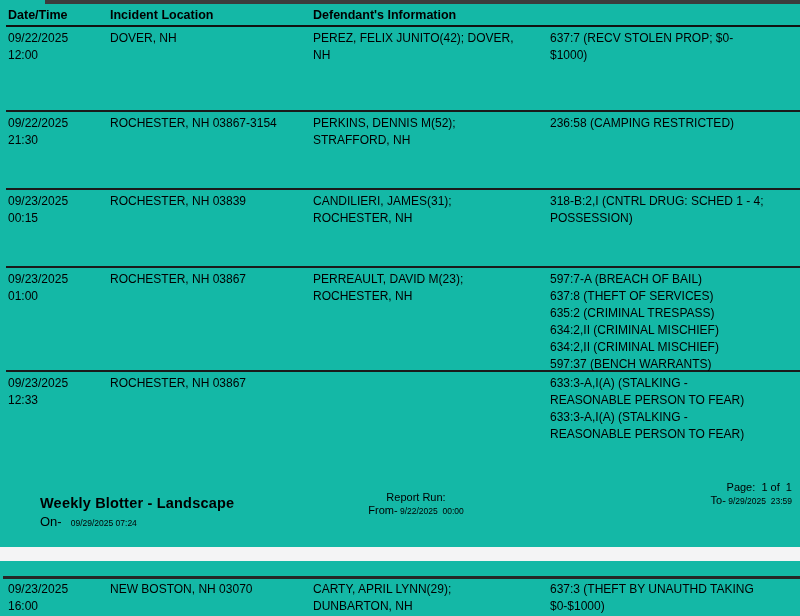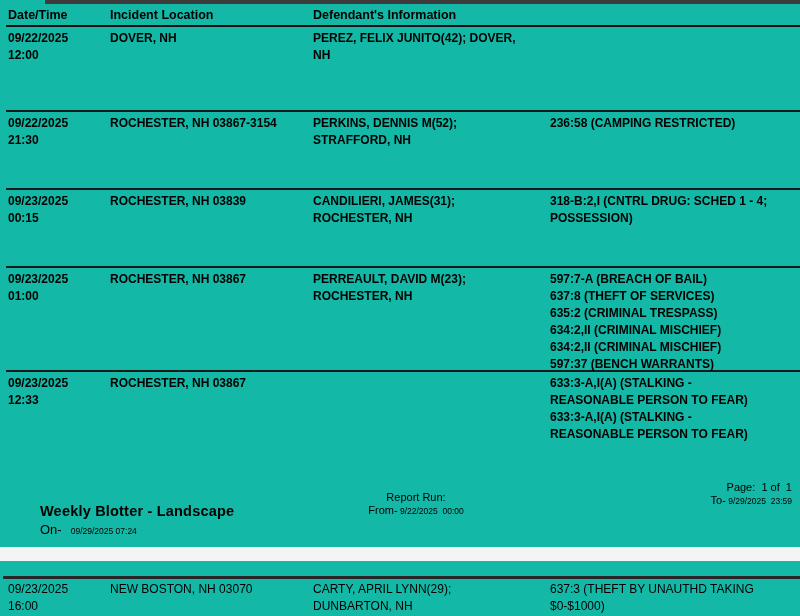--- a/index.html
+++ b/index.html
@@ -7,29 +7,29 @@
   body { font-family:"Liberation Sans", sans-serif; color:#000; overflow:hidden; }
   .page { position:relative; width:800px; height:616px; background:#14b8a6; overflow:hidden; }
 
   .topline { position:absolute; left:45px; right:0; top:0; height:4px; background:#3c3c3c; }
 
   .blotter-table { position:absolute; left:6px; right:0; top:4px; }
   .grid-row { display:grid; grid-template-columns:102px 203px 237px 1fr; padding-left:2px; }
   .thead { height:23px; align-items:end; border-bottom:2px solid #111; font-weight:bold; font-size:12.5px; }
   .thead .th { padding-bottom:3px; }
   .trow { border-bottom:2px solid #1a1a1a; }
-  .trow .td { font-size:12px; line-height:17px; padding-top:3px; white-space:pre-line; padding-right:6px;font-weight:bold; }
+  .trow .td { font-size:12px; line-height:17px; padding-top:3px; white-space:pre-line; padding-right:6px; }
   .row-h1 { height:85px; }
   .row-h2 { height:78px; }
   .row-h3 { height:78px; }
   .row-h4 { height:104px; }
   .row-h5 { height:118px; border-bottom:none; }
 
   .footer-left { position:absolute; left:40px; top:495px; }
-  .report-title { font-weight:bold; font-size:14.5px; letter-spacing:0.2px;margin-top:8px; }
+  .report-title { font-weight:bold; font-size:14.5px; letter-spacing:0.2px; }
   .on-line { margin-top:3px; font-size:13px; }
   .small-dt { font-size:8.5px; margin-left:9px; white-space:pre; }
 
   .footer-center { position:absolute; left:326px; top:491px; width:180px; text-align:center; font-size:11px; line-height:13px; }
   .footer-right { position:absolute; right:8px; top:481px; text-align:right; font-size:11px; line-height:13px; }
   .inline-small { font-size:8.5px; white-space:pre; }
   .pre { white-space:pre; }
 
   .pagebreak-band { position:absolute; left:0; right:0; top:547px; height:14px; background:#f4f4f5; }
 
@@ -52,20 +52,22 @@
       <div class="th">Incident Location</div>
       <div class="th">Defendant's Information</div>
     </div>
 
     <div class="grid-row trow row-h1">
       <div class="td">09/22/2025
 12:00</div>
       <div class="td">DOVER, NH</div>
       <div class="td">PEREZ, FELIX JUNITO(42); DOVER,
 NH</div>
+      <div class="td">637:7 (RECV STOLEN PROP; $0-
+$1000)</div>
     </div>
 
     <div class="grid-row trow row-h2">
       <div class="td">09/22/2025
 21:30</div>
       <div class="td">ROCHESTER, NH 03867-3154</div>
       <div class="td">PERKINS, DENNIS M(52);
 STRAFFORD, NH</div>
       <div class="td">236:58 (CAMPING RESTRICTED)</div>
     </div>

